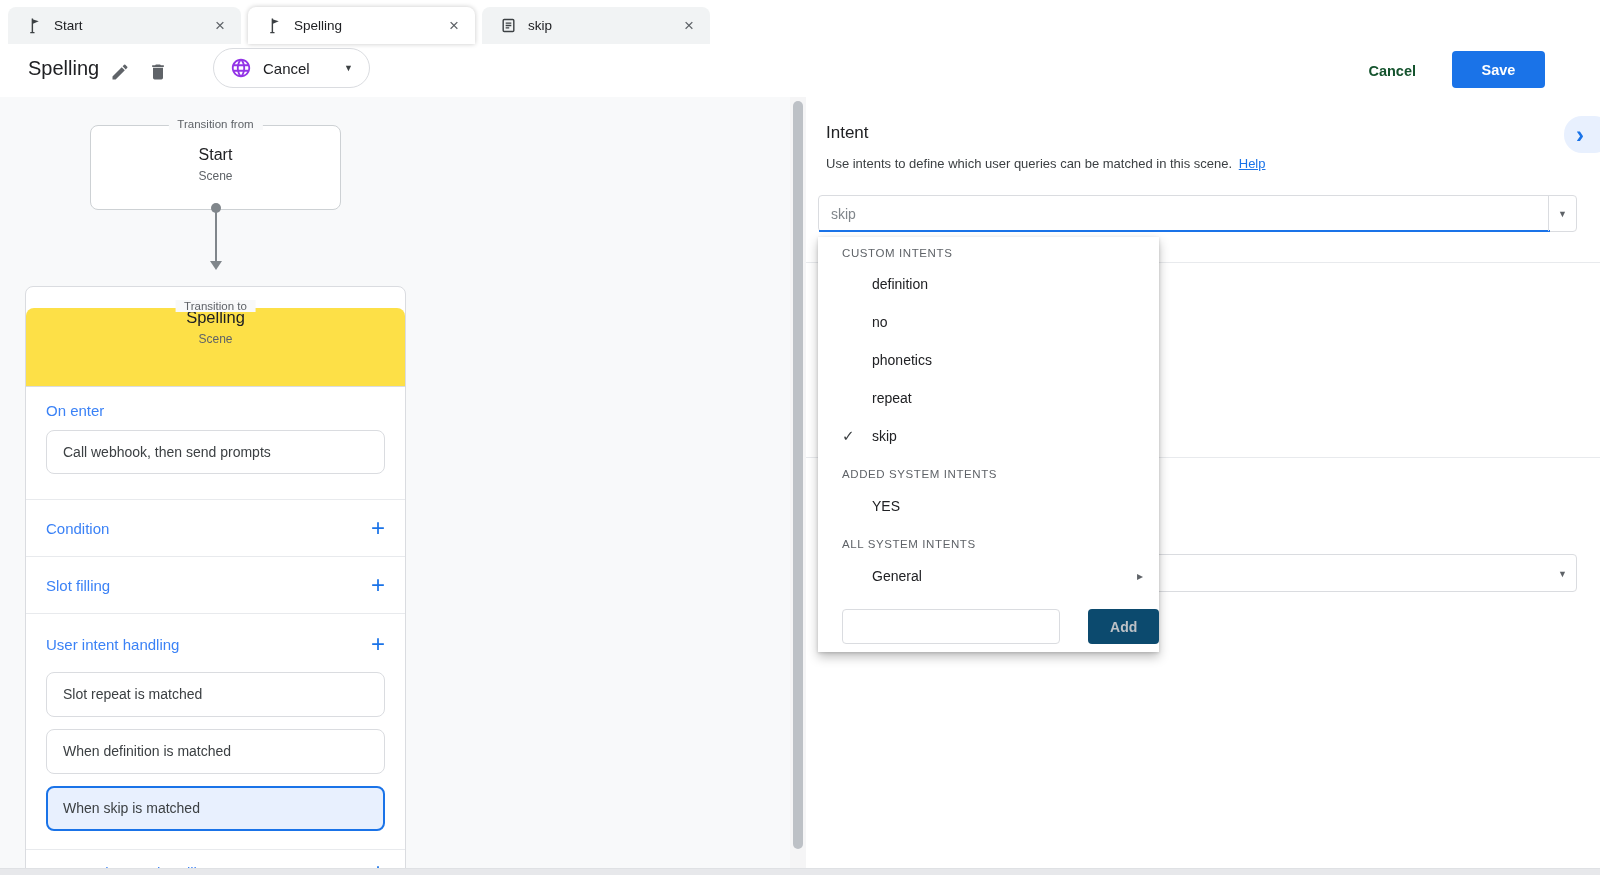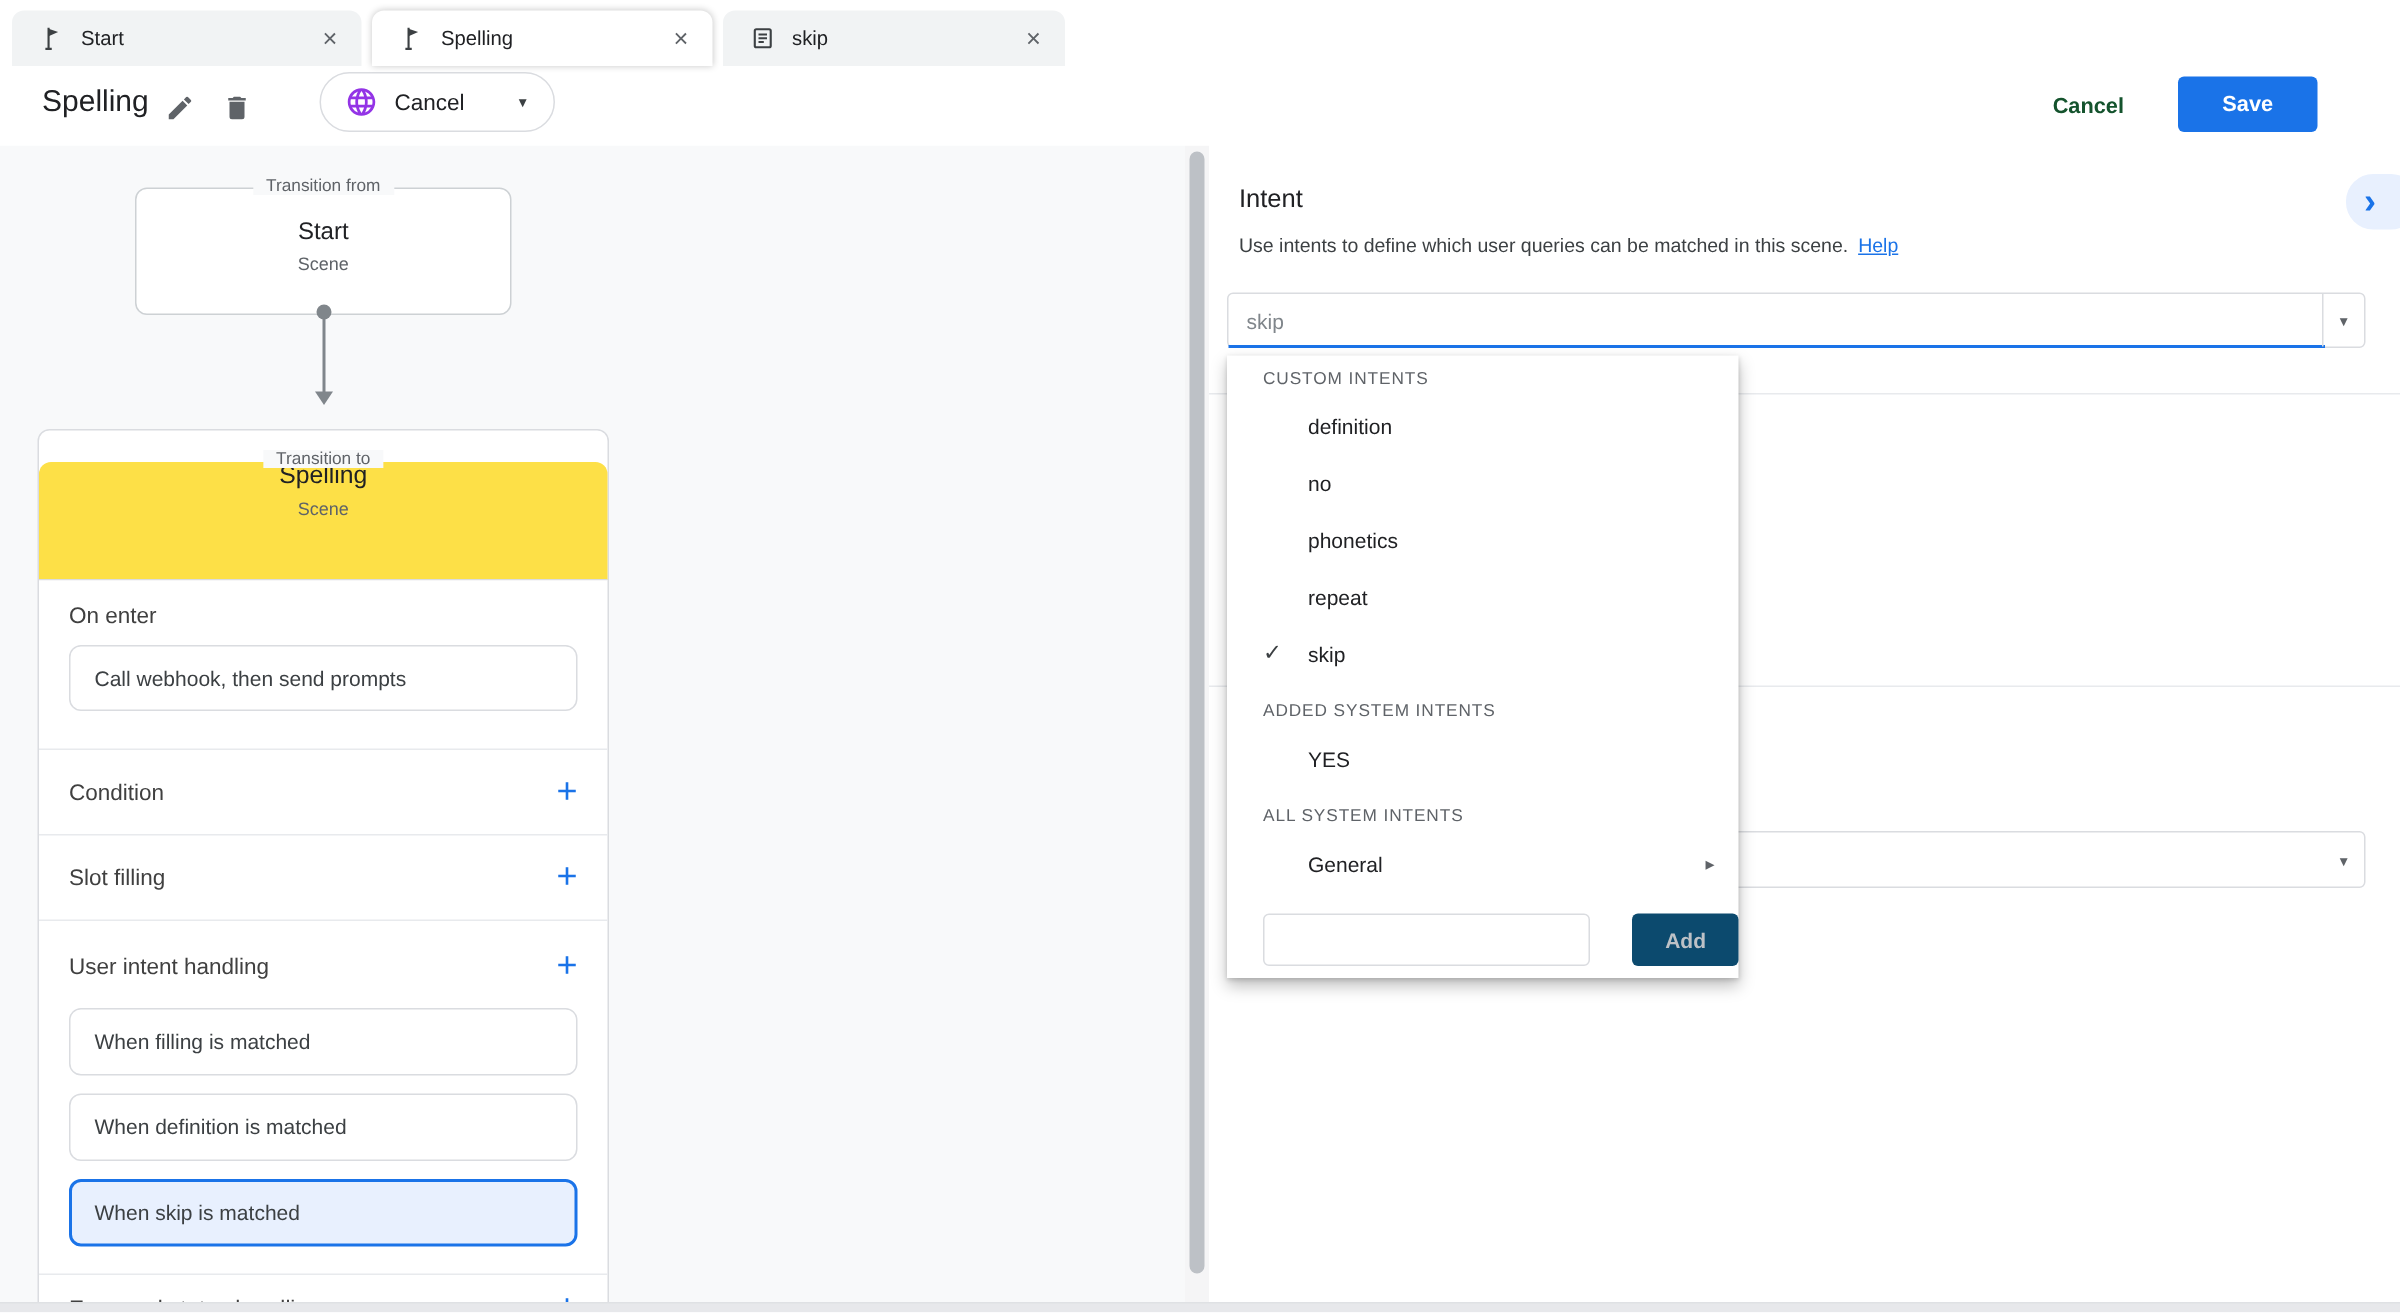--- a/index.html
+++ b/index.html
@@ -49,21 +49,21 @@
   .conn-line { position:absolute; left:215px; top:112px; width:2px; height:53px; background:#80868b; }
   .conn-arrow { position:absolute; left:210px; top:164px; width:0; height:0;
                 border-left:6px solid transparent; border-right:6px solid transparent; border-top:9px solid #80868b; }
 
   .scene-node { position:absolute; left:25px; top:189px; width:381px; height:600px; background:#fff;
                 border:1px solid #dadce0; border-radius:8px 8px 0 0; }
   .scene-head { position:relative; height:79px; background:#fde047; border-bottom:1px solid #dadce0;
                 border-radius:8px 8px 0 0; text-align:center; cursor:pointer; }
   .scene-head .node-title { margin-top:21px; font-size:16.5px; }
   .on-enter { padding:15px 20px 25px 20px; }
-  .sec-label { font-size:15px; color:#404040; }
+  .sec-label { font-size:15px; color:#3b82f6; }
   .enter-card { margin-top:11px; height:44px; border:1px solid #dadce0; border-radius:8px; line-height:42px;
                 padding:0 16px; font-size:14px; color:#3c4043; background:#fff; cursor:pointer; }
   .sec-row { display:flex; align-items:center; height:57px; border-top:1px solid #e8eaed; padding:0 20px; }
   .plus { margin-left:auto; color:#1a73e8; font-size:24px; font-weight:300; line-height:20px; cursor:pointer; }
   .ui-section { border-top:1px solid #e8eaed; padding:14px 20px 18px 20px; }
   .ui-label-row { display:flex; align-items:center; height:32px; margin-bottom:5px; }
   .intent-card { height:45px; border:1px solid #dadce0; border-radius:8px; line-height:43px; padding:0 16px;
                  font-size:14px; color:#3c4043; background:#fff; cursor:pointer; margin-top:12px; }
   .intent-card.selected { border:2px solid #1a73e8; background:#e8f0fe; line-height:41px; padding:0 15px; }
   .err-row { display:flex; align-items:center; height:45px; border-top:1px solid #e8eaed; padding:0 20px; }
@@ -191,21 +191,21 @@
       </div>
       <div class="sec-row">
         <span class="sec-label">Slot filling</span>
         <span class="plus">+</span>
       </div>
       <div class="ui-section">
         <div class="ui-label-row">
           <span class="sec-label">User intent handling</span>
           <span class="plus">+</span>
         </div>
-        <div class="intent-card">When filling is matched</div>
+        <div class="intent-card">Slot repeat is matched</div>
         <div class="intent-card">When definition is matched</div>
         <div class="intent-card selected">When skip is matched</div>
       </div>
       <div class="err-row">
         <span class="sec-label">Error and status handling</span>
         <span class="plus">+</span>
       </div>
     </div>
   </div>
 

